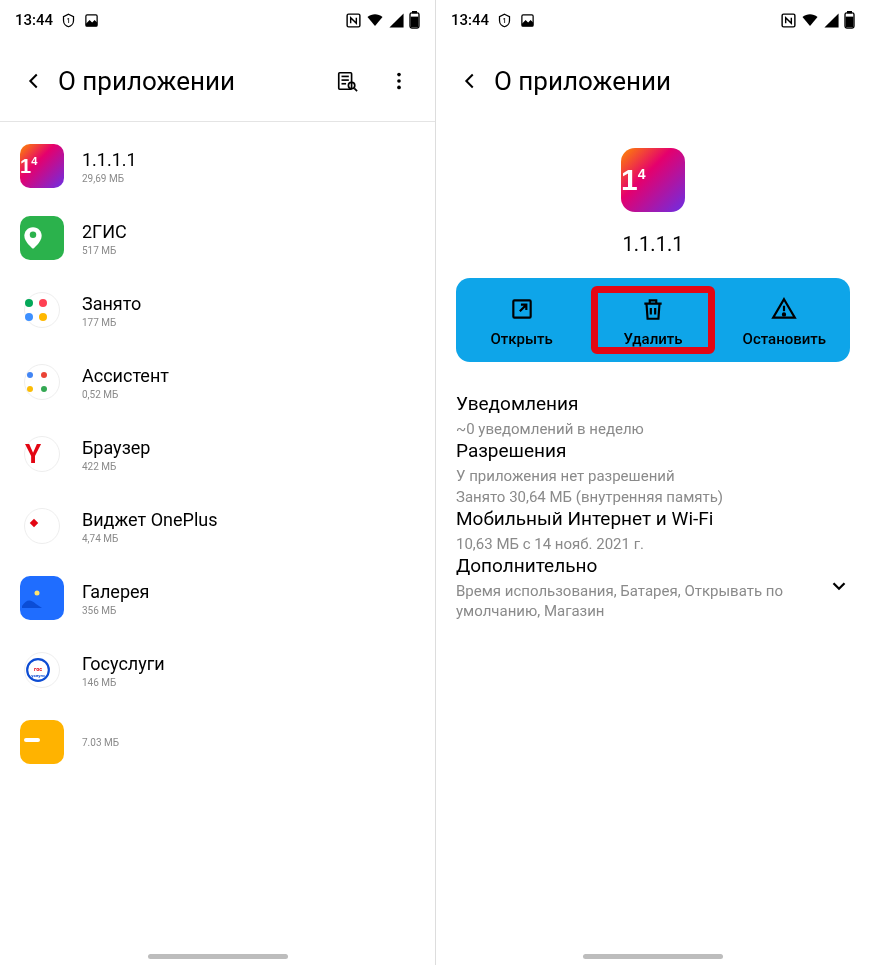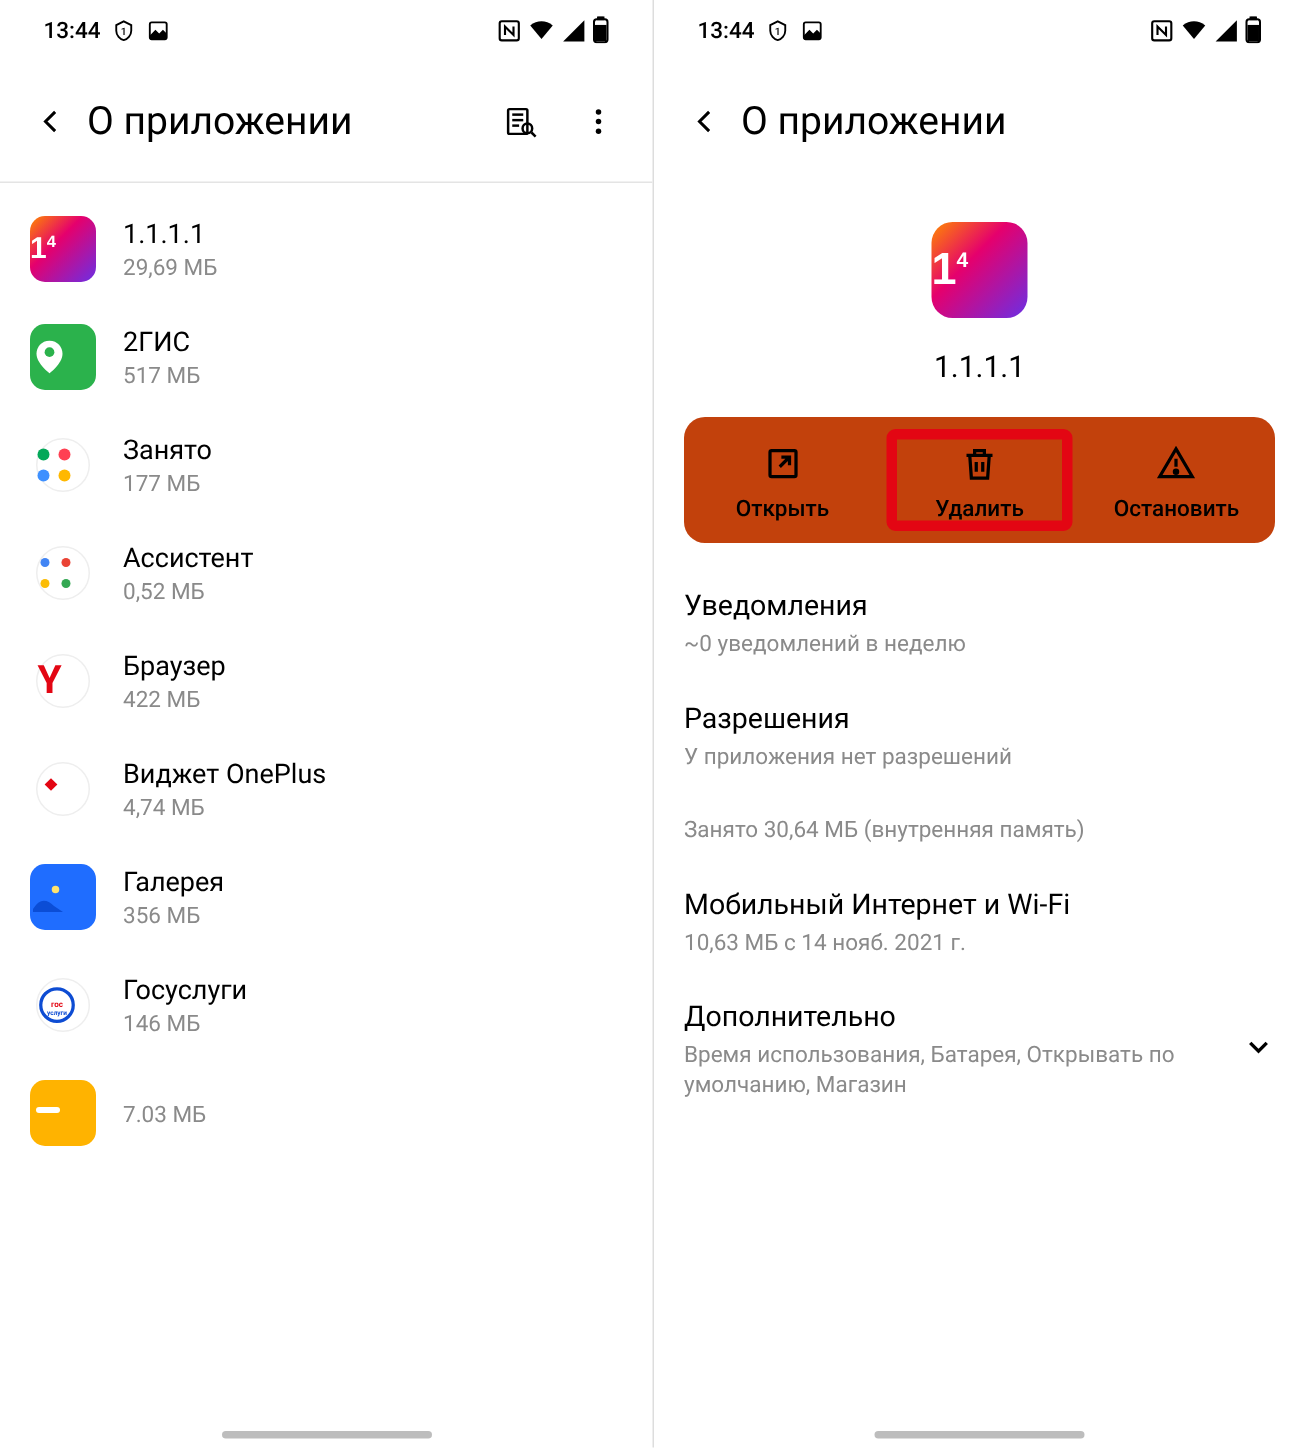--- a/index.html
+++ b/index.html
@@ -19,21 +19,21 @@
     display: flex;
     flex-direction: column;
   }
   .phone + .phone { border-left: 1px solid #ddd; }
 
   
   .status-bar {
     height: 40px;
     display: flex;
     align-items: center;
-    padding: 0 29px;
+    padding: 0 15px;
     font-size: 15px;
     font-weight: 500;
     color: #000;
   }
   .status-left { display: flex; align-items: center; gap: 8px; }
   .status-right { margin-left: auto; display: flex; align-items: center; gap: 4px; }
   .status-right svg, .status-left svg { display: block; }
 
   
   .header {
@@ -70,55 +70,55 @@
   .app-icon {
     width: 44px; height: 44px;
     border-radius: 10px;
     flex-shrink: 0;
     display: flex; align-items: center; justify-content: flex-start;
     font-size: 20px; font-weight: 700; color: #fff;
   }
   .app-icon.small { width: 36px; height: 36px; border-radius:50%; margin: 4px; }
   .app-text { display: flex; flex-direction: column; }
   .app-name { font-size: 18px; color: #000; font-weight: 400; line-height: 1.3; }
-  .app-size { font-size: 15px; color: #8a8a8a; margin-top: 1px; }
+  .app-size { font-size: 10px; color: #8a8a8a; margin-top: 1px; }
 
   
   .detail-body { flex:1; display:flex; flex-direction:column; padding: 0 0 0 0; }
   .detail-hero {
     display:flex; flex-direction:column; align-items:center;
     padding: 26px 0 22px;
   }
   .detail-hero .app-icon { width: 64px; height: 64px; border-radius: 14px; font-size:30px;}
   .detail-app-name { margin-top: 20px; font-size: 20px; font-weight: 400; }
 
   .action-bar {
     margin: 0 20px;
-    background: #c2410c;
+    background: #0ea5e9;
     border-radius: 14px;
     display:flex;
     padding: 18px 0 14px;
   }
   .action-btn {
     flex:1;
     display:flex; flex-direction:column; align-items:center; gap:8px;
     font-size: 15px; font-weight: 500;
   }
   .action-btn.highlight {
     position: relative;
   }
   .action-btn.highlight::before {
     content:"";
     position:absolute;
     inset:-10px 4px -6px 4px;
     border:7px solid #e30613;
     border-radius:6px;
   }
 
-  .settings-list { padding: 30px 20px 0; display:flex; flex-direction:column; gap:28px;}
+  .settings-list { padding: 30px 20px 0; display:flex; flex-direction:column; }
   .setting-item { display:flex; align-items:flex-start;}
   .setting-text { display:flex; flex-direction:column; gap:4px; flex:1;}
   .setting-title { font-size: 19px; color:#000; }
   .setting-sub { font-size: 15px; color:#8a8a8a; line-height:1.35;}
   .chevron { margin-left:auto; align-self:center; }
 
   .nav-pill {
     position:absolute; bottom:6px; left:50%; transform:translateX(-50%);
     width:140px; height:5px; border-radius:3px; background:#bdbdbd;
   }

